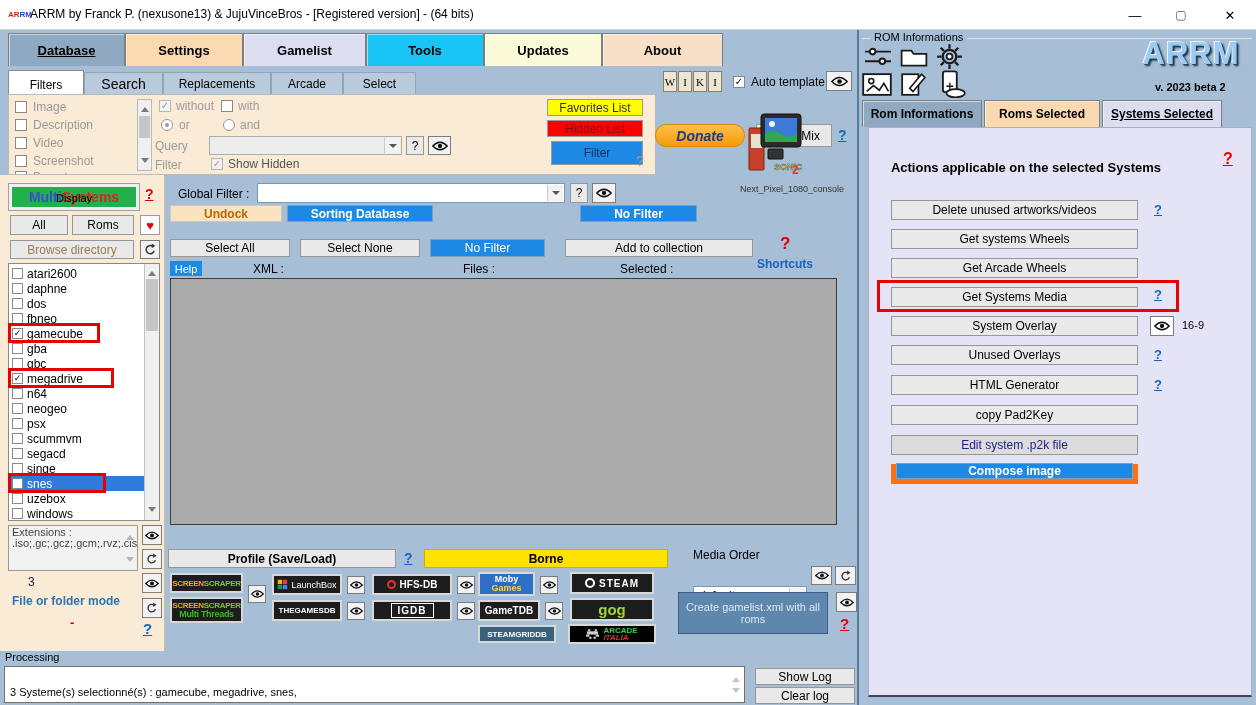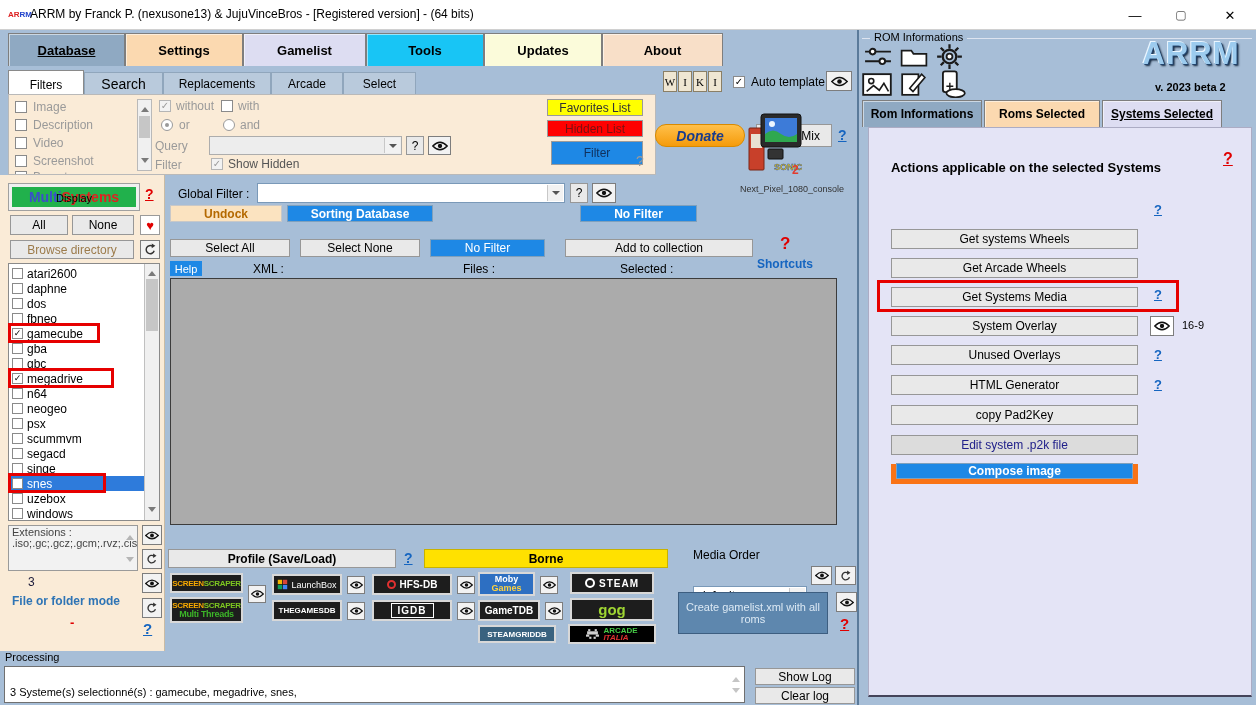--- a/index.html
+++ b/index.html
@@ -267,21 +267,21 @@
 <div class="abs" style="left:8px;top:183px;width:132px;height:28px;background:#F0F0F0;border:1px solid #A0A0A0;">
   <div style="position:absolute;inset:3px;background:#21B14C;display:flex;align-items:center;justify-content:center;font-weight:bold;font-size:14px;">
     <span style="color:#3A50C8;">Multi</span>
       <span style="color:#E02020;">Systems</span>
   </div>
   <div class="abs" style="left:0;right:0;top:8px;text-align:center;font-size:11px;color:#000;">Display</div>
 </div>
 <div class="abs redtxt helpq" style="left:145px;top:186px;text-decoration:underline;">?</div>
 
 <div class="abs btn" style="left:10px;top:215px;width:58px;height:20px;">All</div>
-<div class="abs btn" style="left:72px;top:215px;width:62px;height:20px;">None</div>
+<div class="abs btn" style="left:72px;top:215px;width:62px;height:20px;">Roms</div>
 <div class="abs flex" style="left:140px;top:215px;width:20px;height:20px;background:#fff;border:1px solid #9a9a9a;color:#E00000;font-size:13px;">
     <span>♥</span>
   </div>
 
 <div class="abs btn" style="left:10px;top:240px;width:124px;height:19px;color:#9C7B4B;">Browse directory</div>
 <div class="abs eyebtn" style="left:140px;top:240px;width:20px;height:19px;">
     <svg class="ic" width="13" height="13">
       <use href="#s-ref"></use>
     </svg>
   </div>
@@ -567,20 +567,21 @@
 <div class="abs" style="left:1155px;top:81px;font-size:11px;font-weight:bold;">v. 2023 beta 2</div>
 
 <div class="abs tab3d" style="left:862px;top:100px;width:120px;height:27px;background:#8FA9C2;font-size:12px;">Rom Informations</div>
 <div class="abs tab3d" style="left:984px;top:100px;width:116px;height:27px;background:#FBD9B0;font-size:12px;">Roms Selected</div>
 <div class="abs tab3d" style="left:1102px;top:100px;width:120px;height:27px;background:#DDDDF2;font-size:12px;text-decoration:underline;">Systems Selected</div>
 
 <div class="abs" style="left:868px;top:127px;width:384px;height:570px;background:#E4E4F6;border:1px solid #ACACC4;border-bottom:2px solid #44445A;">
   <div class="abs redtxt" style="left:354px;top:22px;font-size:16px;text-decoration:underline;">?</div>
   <div class="abs" style="left:12px;top:32px;width:290px;text-align:center;font-size:13px;font-weight:bold;">Actions applicable on the selected Systems</div>
 
+  <div class="abs btn" style="left:22px;top:72px;width:247px;height:20px;">Delete unused artworks/videos</div>
   <div class="abs bluetxt" style="left:285px;top:74px;font-size:13px;">?</div>
 
   <div class="abs btn" style="left:22px;top:101px;width:247px;height:20px;">Get systems Wheels</div>
 
   <div class="abs btn" style="left:22px;top:130px;width:247px;height:20px;">Get Arcade Wheels</div>
 
   <div class="abs btn" style="left:22px;top:159px;width:247px;height:20px;">Get Systems Media</div>
   <div class="abs bluetxt" style="left:285px;top:159px;font-size:13px;">?</div>
   <div class="ann" style="left:8px;top:152px;width:302px;height:32px;"></div>
 

